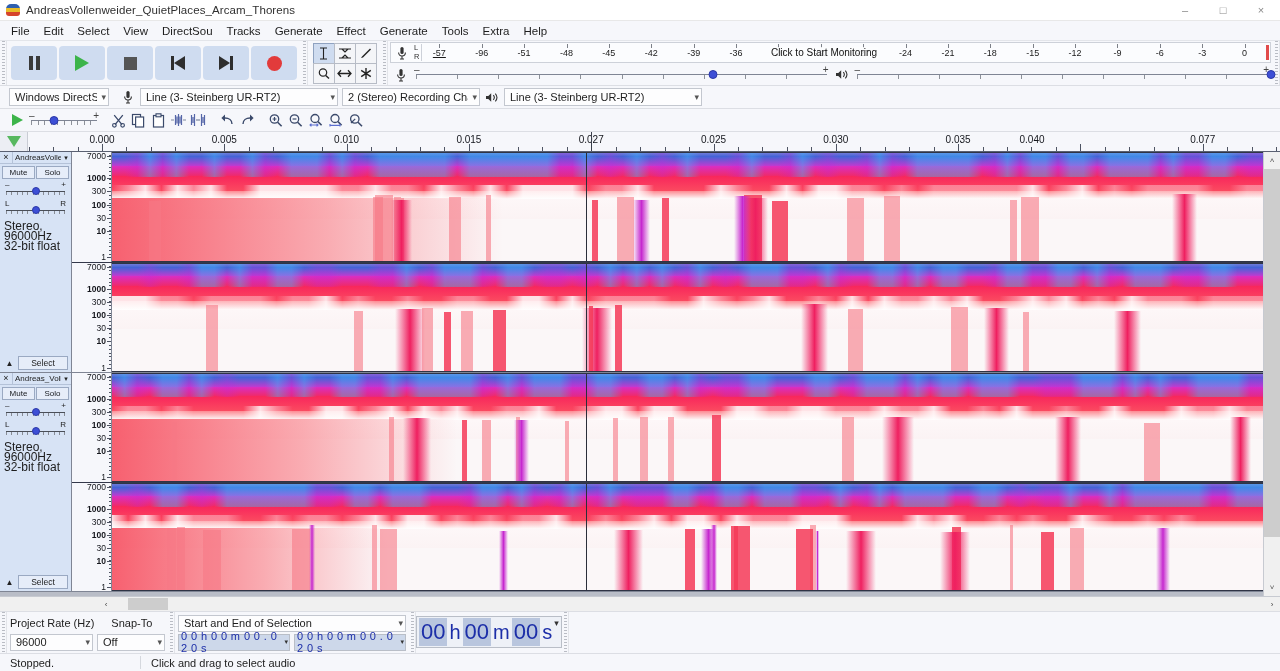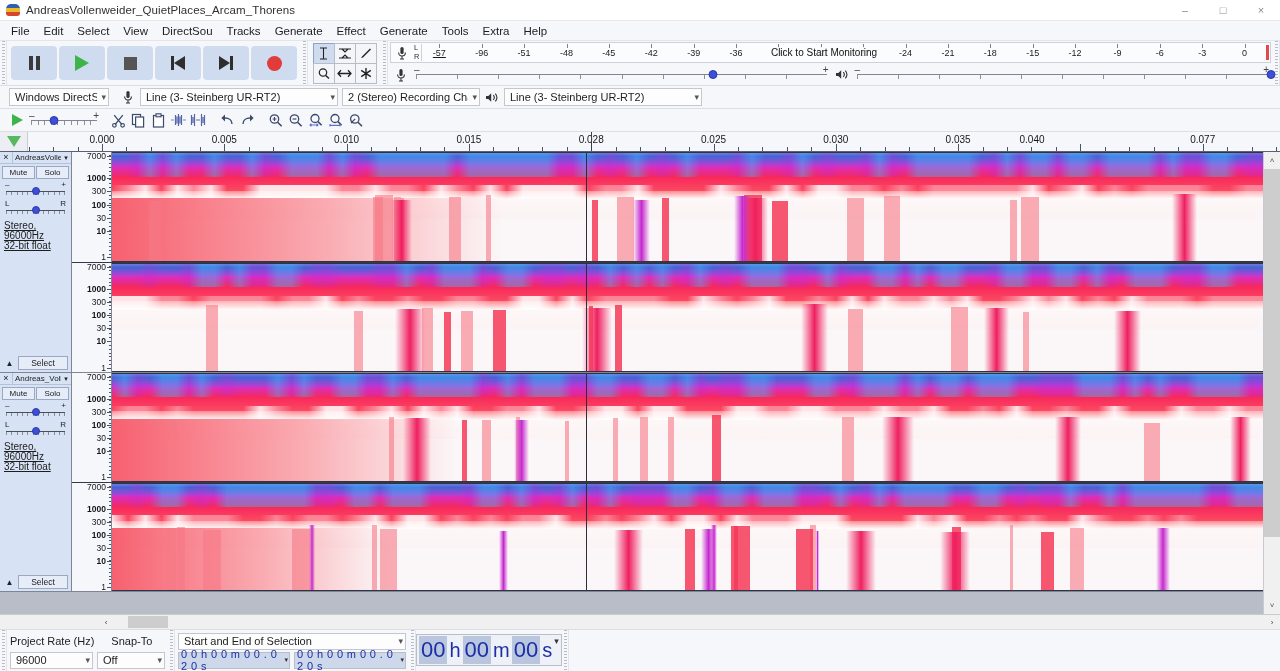--- a/index.html
+++ b/index.html
@@ -129,21 +129,21 @@
   .tslider { position: relative; height: 17px; margin: 2px 4px 0 4px; }
   .tslider .tk { position: absolute; left: 2px; right: 2px; top: 10px; height: 1px; background: #4a4f58; }
   .tslider .tks { position: absolute; left: 2px; right: 2px; top: 11px; height: 3px;
     background-image: repeating-linear-gradient(to right, #878c95 0 1px, transparent 1px 9%); }
   .tslider .kn { position: absolute; top: 6px; left: 50%; width: 8px; height: 8px; border-radius: 50%;
     background: #3d4fd6; border: 1px solid #2c39a8; transform: translateX(-50%); }
   .tslider .lbl-l, .tslider .lbl-r, .tslider .lbl-m, .tslider .lbl-p {
     position: absolute; top: -1px; font-size: 8px; color: #1d1d1d; }
   .tslider .lbl-l, .tslider .lbl-m { left: 1px; }
   .tslider .lbl-r, .tslider .lbl-p { right: 1px; }
-  .tinfo { font-size: 10px; color: #1d1d1d; padding: 4px 0 0 4px; line-height: 10px; text-decoration: underline; }
+  .tinfo { font-size: 12px; color: #1d1d1d; padding: 4px 0 0 4px; line-height: 10px; }
   .tp-foot { position: absolute; left: 0; right: 0; bottom: 2px; display: flex; align-items: center; gap: 2px;
     padding: 0 3px; }
   .tp-up { width: 13px; height: 13px; font-size: 8px; display: flex; align-items: center;
     justify-content: center; color: #222; }
   .tp-select { flex: 1; height: 14px; border: 1px solid #9aa9c2; background: #e6edf9; font-size: 8.5px;
     display: flex; align-items: center; justify-content: center; }
   .chan { display: flex; border-bottom: 1px solid #33384a; }
   .chan:last-child { border-bottom: none; }
   .vruler { width: 40px; background: #f6f7fb; position: relative; border-right: 1px solid #7f8594; flex: none; }
   .vlab { position: absolute; right: 5px; font-size: 8.5px; color: #14161c; transform: translateY(-50%);
@@ -538,21 +538,21 @@
         <div class="rtick" style="left: 343.06px; height: 4px;"></div>
         <div class="rtick" style="left: 367.52px; height: 4px;"></div>
         <div class="rtick" style="left: 391.98px; height: 4px;"></div>
         <div class="rtick" style="left: 416.44px; height: 4px;"></div>
         <div class="rlab" style="left: 440.9px;">0.015</div>
         <div class="rtick" style="left: 440.9px; height: 7px;"></div>
         <div class="rtick" style="left: 465.36px; height: 4px;"></div>
         <div class="rtick" style="left: 489.82px; height: 4px;"></div>
         <div class="rtick" style="left: 514.28px; height: 4px;"></div>
         <div class="rtick" style="left: 538.74px; height: 4px;"></div>
-        <div class="rlab" style="left: 563.2px;">0.028</div>
+        <div class="rlab" style="left: 563.2px;">0.027</div>
         <div class="rtick" style="left: 563.2px; height: 7px;"></div>
         <div class="rtick" style="left: 587.66px; height: 4px;"></div>
         <div class="rtick" style="left: 612.12px; height: 4px;"></div>
         <div class="rtick" style="left: 636.58px; height: 4px;"></div>
         <div class="rtick" style="left: 661.04px; height: 4px;"></div>
         <div class="rlab" style="left: 685.5px;">0.025</div>
         <div class="rtick" style="left: 685.5px; height: 7px;"></div>
         <div class="rtick" style="left: 709.96px; height: 4px;"></div>
         <div class="rtick" style="left: 734.42px; height: 4px;"></div>
         <div class="rtick" style="left: 758.88px; height: 4px;"></div>
@@ -1029,13 +1029,18 @@
       <span class="bigunit">h</span>
       <span class="bigdig">00</span>
       <span class="bigunit">m</span>
       <span class="bigdig">00</span>
       <span class="bigunit">s</span>
       <span class="bigcaret">▾</span>
     </div>
     <div class="grip"></div>
   </div>
 
+  <div class="statusbar">
+    <span class="st-1">Stopped.</span>
+    <span class="st-sep"></span>
+    <span class="st-2">Click and drag to select audio</span>
+  </div>
 </div>
 
 </body></html>

